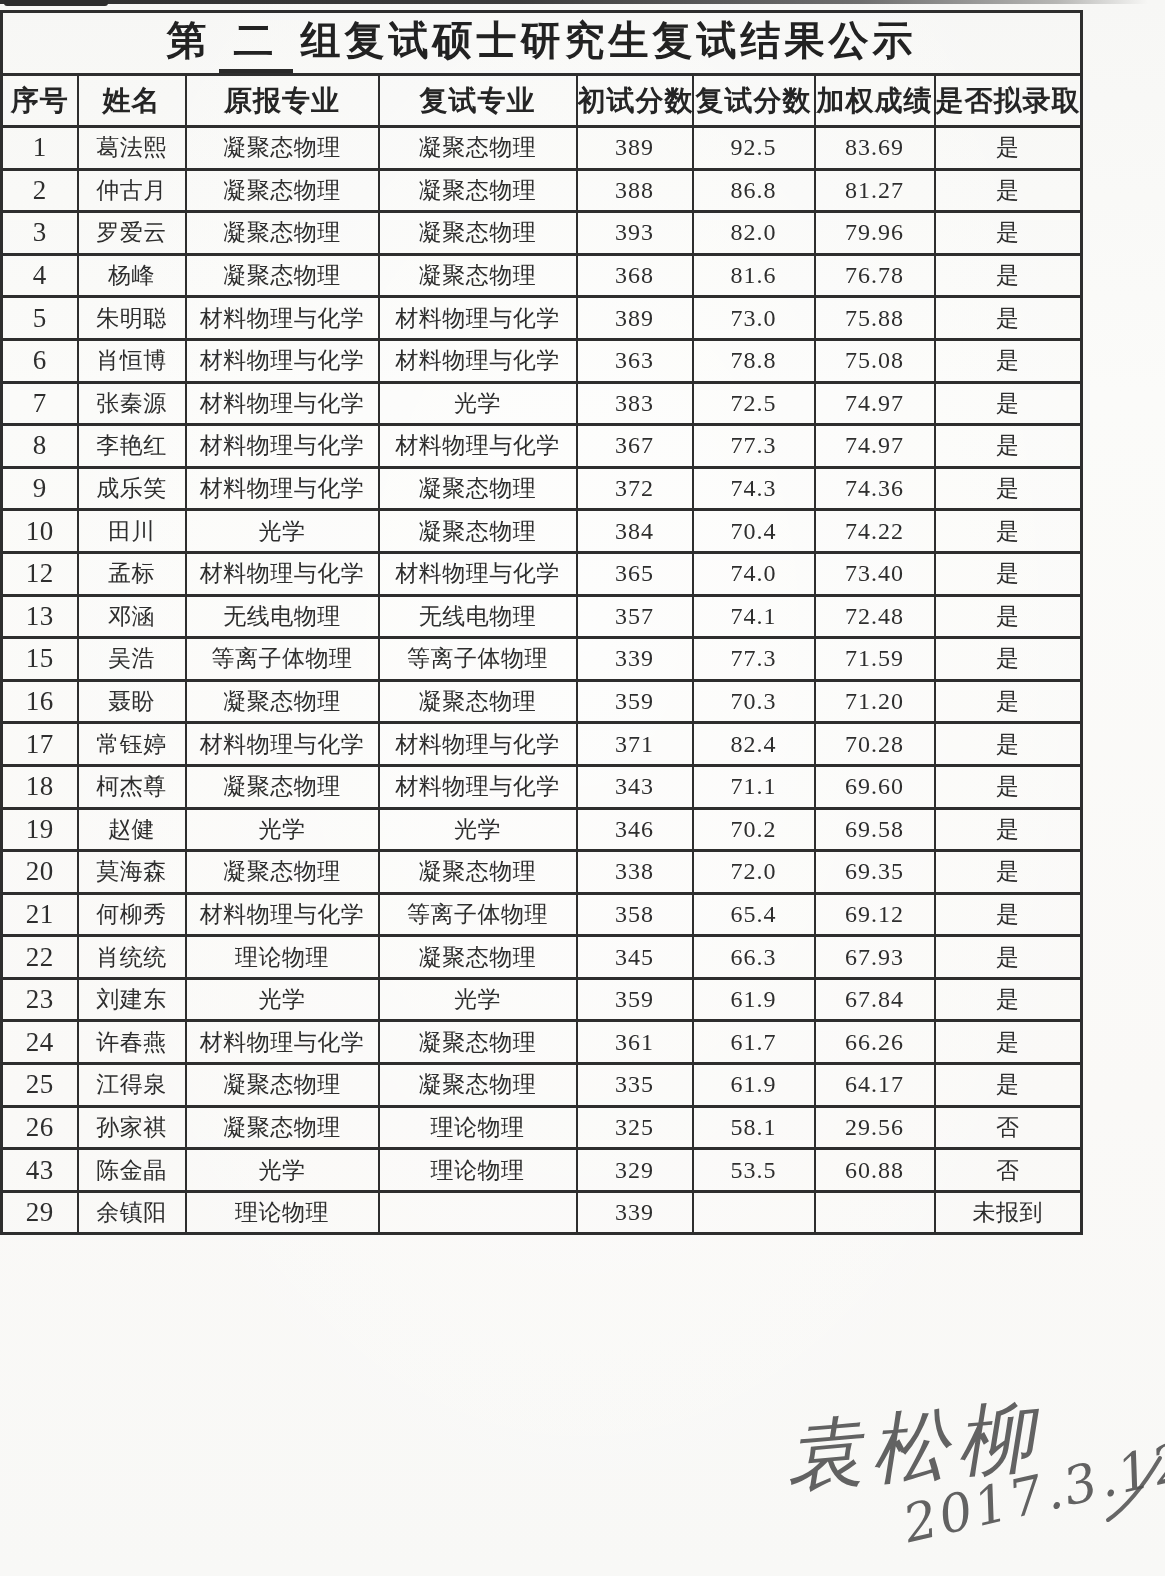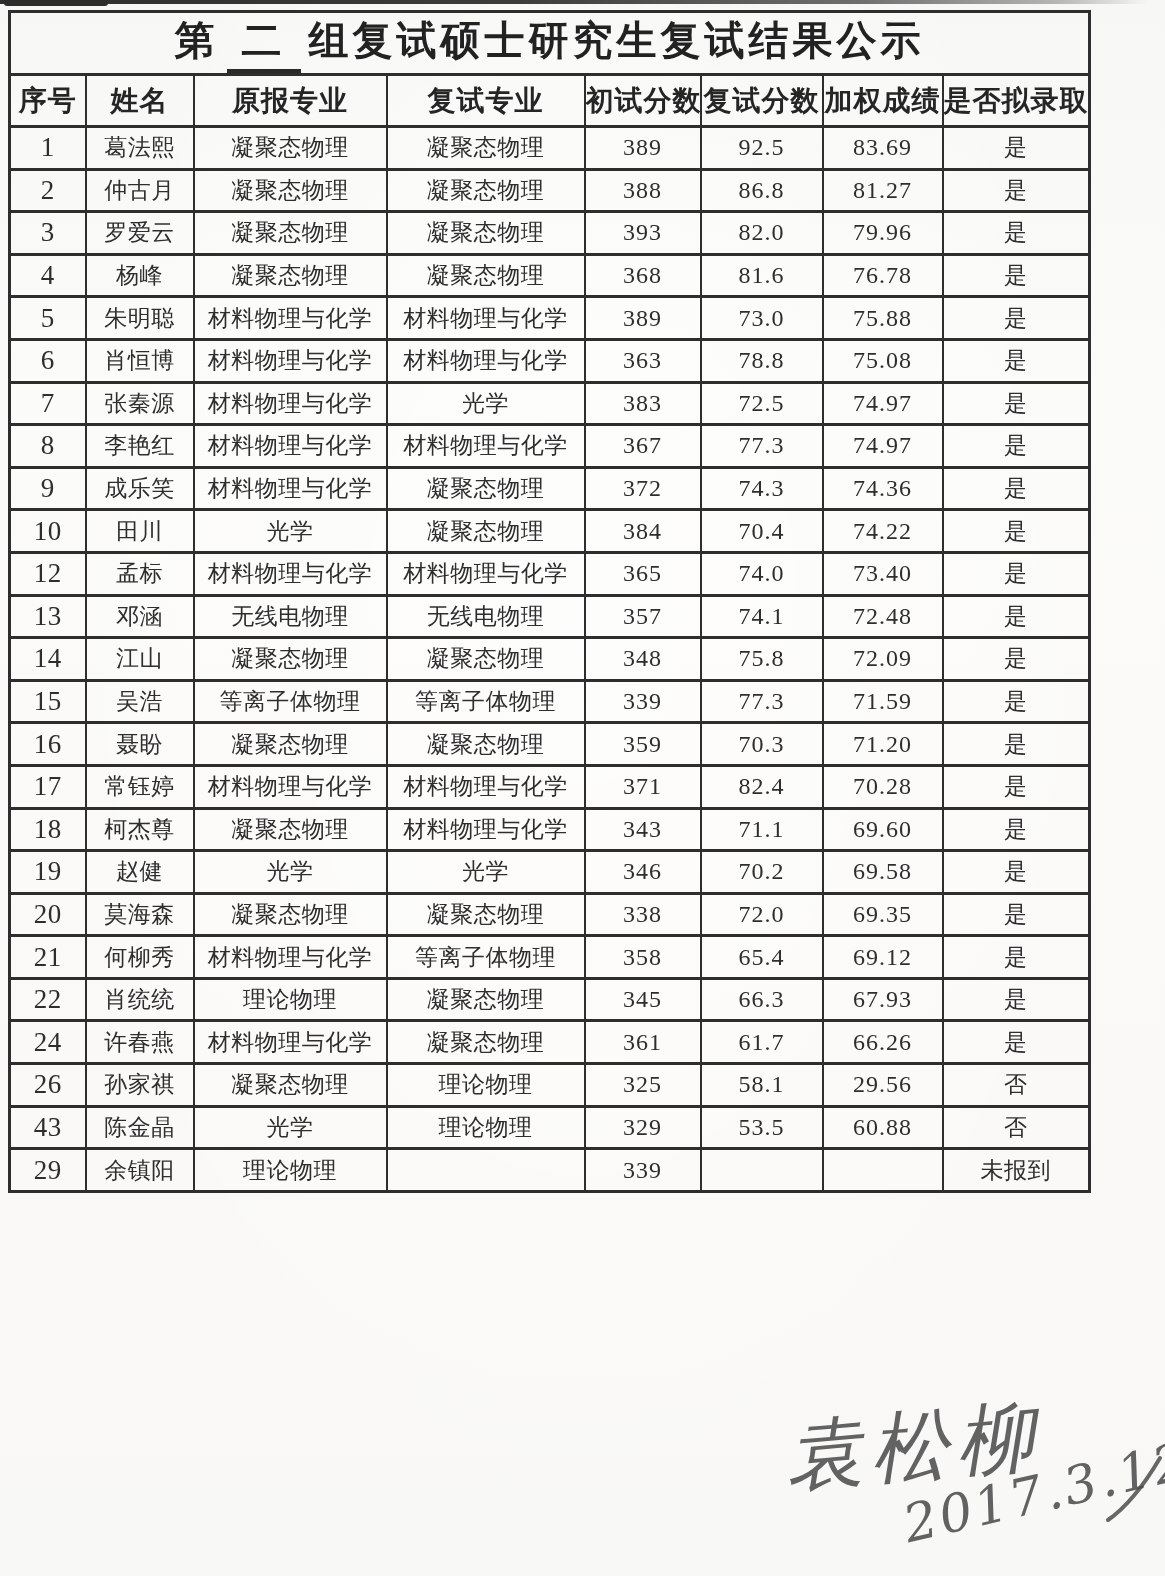--- a/index.html
+++ b/index.html
@@ -17,21 +17,21 @@
   
   .scan-top-line {
     position: absolute; left: 0; top: 0; width: 1148px; height: 4px;
     background: linear-gradient(to right, #2e2e2e 0%, #3c3c3c 45%, #6f6f6f 75%, #b5b5b3 92%, rgba(0,0,0,0) 100%);
   }
   .scan-blob {
     position: absolute; left: 4px; top: 0; width: 104px; height: 6px;
     background: #2c2c2c; border-radius: 0 0 3px 3px;
   }
   table.results {
-    position: absolute; left: 8px; top: 10px;
+    position: absolute; left: 0; top: 10px;
     width: 1080px;
     border-collapse: collapse;
     table-layout: fixed;
     border: 3px solid var(--border, #2e2e2e);
   }
   th, td {
     border: 2px solid var(--border, #2e2e2e);
     border-top-width: 3px;
     border-bottom-width: 3px;
     text-align: center;
@@ -225,30 +225,20 @@
       <td class="c-idx">13</td>
       <td class="c-txt">邓涵</td>
       <td class="c-txt">无线电物理</td>
       <td class="c-txt">无线电物理</td>
       <td class="c-num">357</td>
       <td class="c-num">74.1</td>
       <td class="c-num">72.48</td>
       <td class="c-txt">是</td>
     </tr>
         <tr>
-      <td class="c-idx">14</td>
-      <td class="c-txt">江山</td>
-      <td class="c-txt">凝聚态物理</td>
-      <td class="c-txt">凝聚态物理</td>
-      <td class="c-num">348</td>
-      <td class="c-num">75.8</td>
-      <td class="c-num">72.09</td>
-      <td class="c-txt">是</td>
-    </tr>
-        <tr>
       <td class="c-idx">15</td>
       <td class="c-txt">吴浩</td>
       <td class="c-txt">等离子体物理</td>
       <td class="c-txt">等离子体物理</td>
       <td class="c-num">339</td>
       <td class="c-num">77.3</td>
       <td class="c-num">71.59</td>
       <td class="c-txt">是</td>
     </tr>
         <tr>
@@ -315,27 +305,47 @@
       <td class="c-idx">22</td>
       <td class="c-txt">肖统统</td>
       <td class="c-txt">理论物理</td>
       <td class="c-txt">凝聚态物理</td>
       <td class="c-num">345</td>
       <td class="c-num">66.3</td>
       <td class="c-num">67.93</td>
       <td class="c-txt">是</td>
     </tr>
         <tr>
+      <td class="c-idx">23</td>
+      <td class="c-txt">刘建东</td>
+      <td class="c-txt">光学</td>
+      <td class="c-txt">光学</td>
+      <td class="c-num">359</td>
+      <td class="c-num">61.9</td>
+      <td class="c-num">67.84</td>
+      <td class="c-txt">是</td>
+    </tr>
+        <tr>
       <td class="c-idx">24</td>
       <td class="c-txt">许春燕</td>
       <td class="c-txt">材料物理与化学</td>
       <td class="c-txt">凝聚态物理</td>
       <td class="c-num">361</td>
       <td class="c-num">61.7</td>
       <td class="c-num">66.26</td>
+      <td class="c-txt">是</td>
+    </tr>
+        <tr>
+      <td class="c-idx">25</td>
+      <td class="c-txt">江得泉</td>
+      <td class="c-txt">凝聚态物理</td>
+      <td class="c-txt">凝聚态物理</td>
+      <td class="c-num">335</td>
+      <td class="c-num">61.9</td>
+      <td class="c-num">64.17</td>
       <td class="c-txt">是</td>
     </tr>
         <tr>
       <td class="c-idx">26</td>
       <td class="c-txt">孙家祺</td>
       <td class="c-txt">凝聚态物理</td>
       <td class="c-txt">理论物理</td>
       <td class="c-num">325</td>
       <td class="c-num">58.1</td>
       <td class="c-num">29.56</td>

